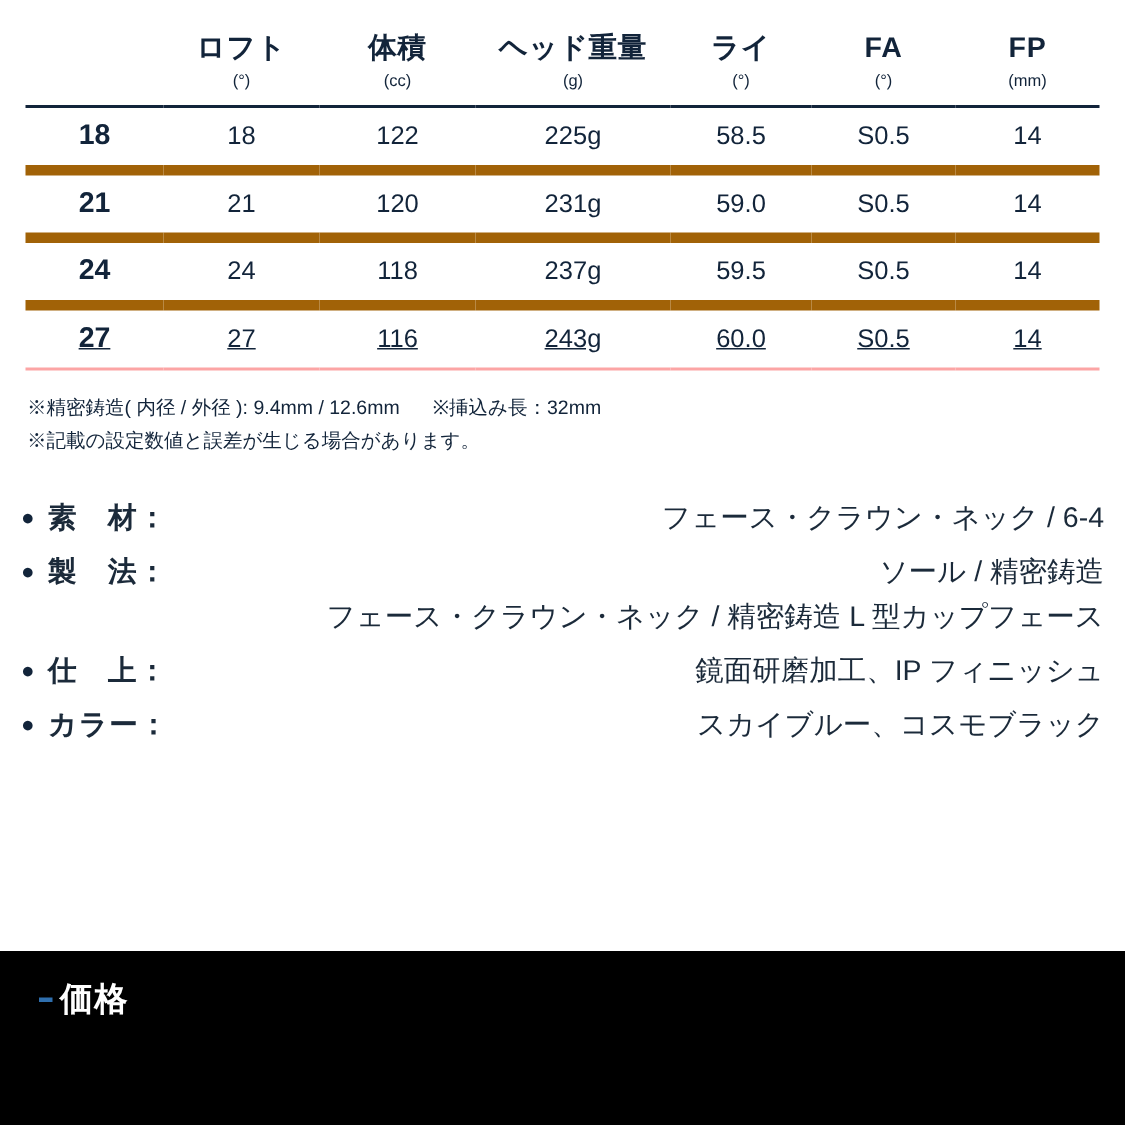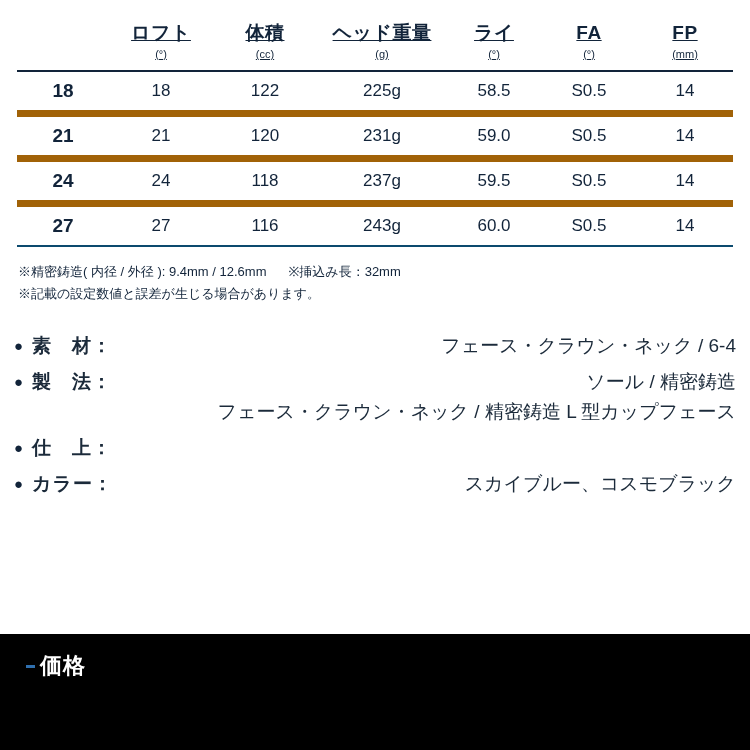--- a/index.html
+++ b/index.html
@@ -31,42 +31,42 @@
   .spec-table th,
   .spec-table td {
     text-align: center;
     vertical-align: middle;
     color: #12243a;
   }
   .spec-table thead th {
     padding: 6px 0 8px 0;
     border-bottom: 2px solid #12243a;
     font-weight: bold;
-    text-decoration: underline;
   }
   .col-head-main {
     display: block;
     font-size: 19px;
     line-height: 26px;
     letter-spacing: 0.5px;
   }
   .col-head-unit {
     display: block;
     font-size: 11px;
     line-height: 15px;
     font-weight: normal;
     margin-top: 1px;
   }
   .spec-table tbody td {
     height: 36px;
     border-bottom: 7px solid #a16207;
     font-size: 17px;
   }
   .spec-table tbody tr:last-child td {
-    border-bottom: 2px solid #0c4a6e;
+    border-bottom: 2px solid #fca5a5;
+    text-decoration: underline;
   }
   .spec-table tbody td.rowhead {
     font-weight: bold;
     font-size: 19px;
   }
 
   
   .notes {
     margin: 14px 18px 0 18px;
     font-size: 13px;
@@ -261,20 +261,23 @@
       <span class="spec-label">製　法：</span>
       <span class="spec-value">
         <span class="v-line indent">ソール / 精密鋳造</span>
         <span class="v-line">フェース・クラウン・ネック / 精密鋳造 L 型カップフェース</span>
       </span>
     </div>
 
     <div class="spec-row">
       <span class="bullet">●</span>
       <span class="spec-label">仕　上：</span>
+      <span class="spec-value">
+        <span class="v-line">鏡面研磨加工、IP フィニッシュ</span>
+      </span>
     </div>
 
     <div class="spec-row">
       <span class="bullet">●</span>
       <span class="spec-label">カラー：</span>
       <span class="spec-value">
         <span class="v-line">スカイブルー、コスモブラック</span>
       </span>
     </div>
 

